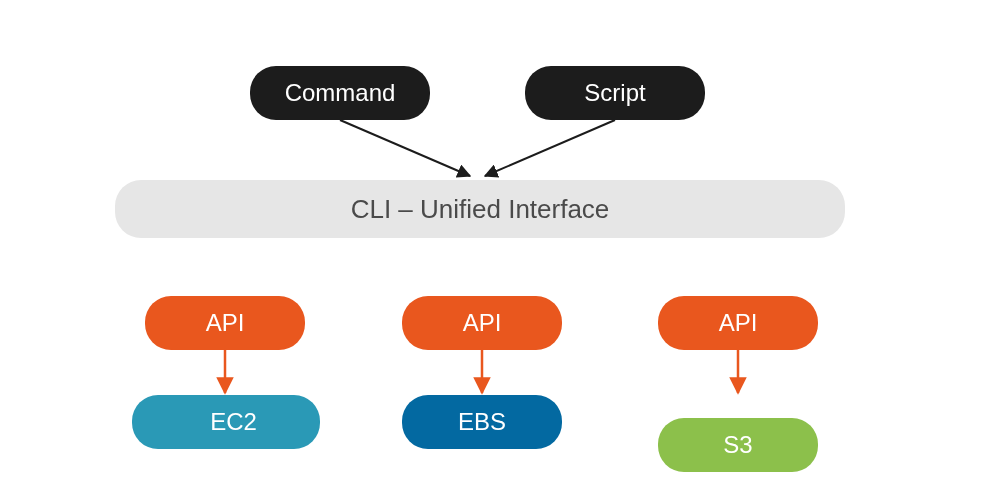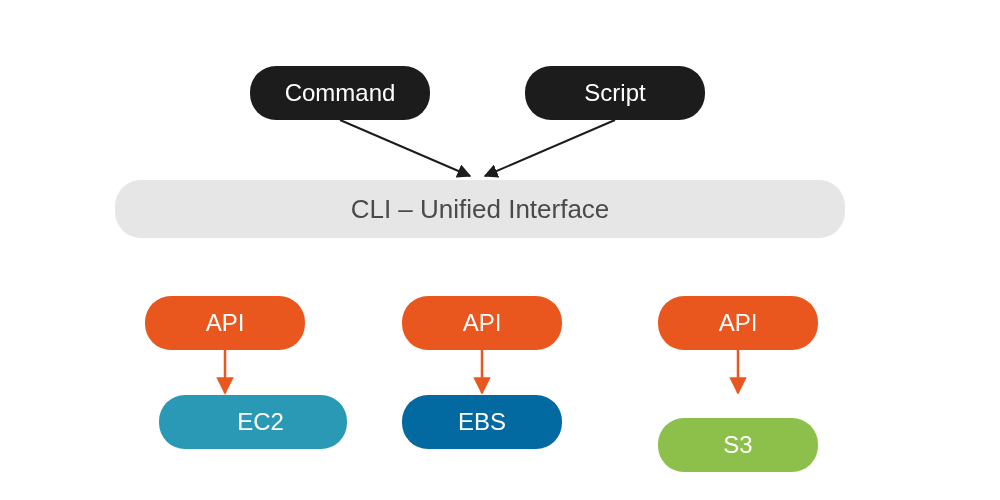--- a/index.html
+++ b/index.html
@@ -47,21 +47,21 @@
     
     .command { left: 250px; top: 66px; width: 180px; height: 54px; }
     .script  { left: 525px; top: 66px; width: 180px; height: 54px; text-align: right; }
 
     .cli     { left: 115px; top: 180px; width: 730px; align-items: center; }
 
     .api-1   { left: 145px; top: 296px; width: 160px; }
     .api-2   { left: 402px; top: 296px; width: 160px; }
     .api-3   { left: 658px; top: 296px; width: 160px; }
 
-    .svc-1   { left: 159px; top: 395px; width: 188px; padding-left: 15px; }
+    .svc-1   { left: 132px; top: 395px; width: 188px; padding-left: 15px; }
     .svc-2   { left: 402px; top: 395px; width: 160px; }
     .svc-3   { left: 658px; top: 395px; width: 160px; margin-top: 23px; }
 
     .arrows {
       position: absolute;
       top: 0; left: 0;
       width: 1000px;
       height: 500px;
       pointer-events: none;
     }

